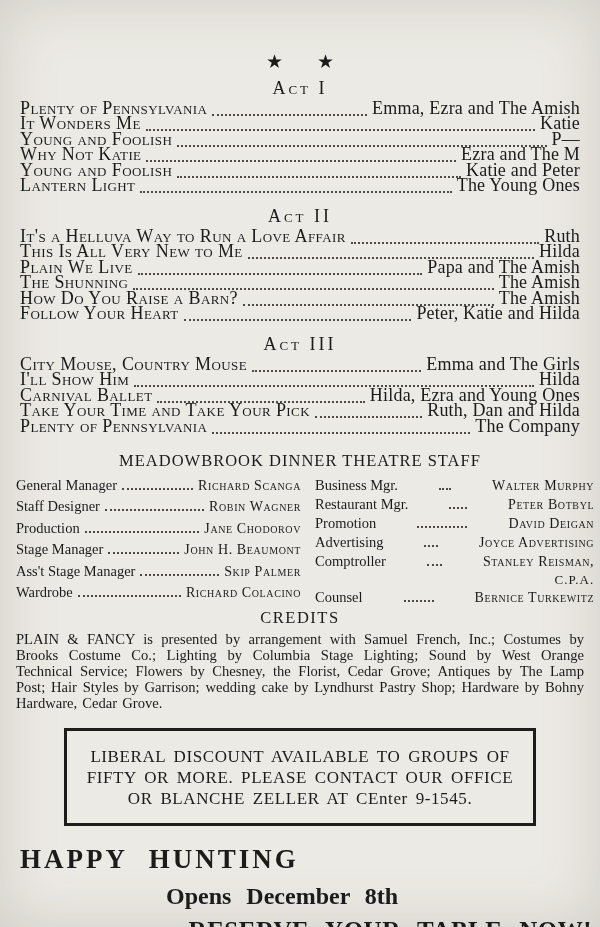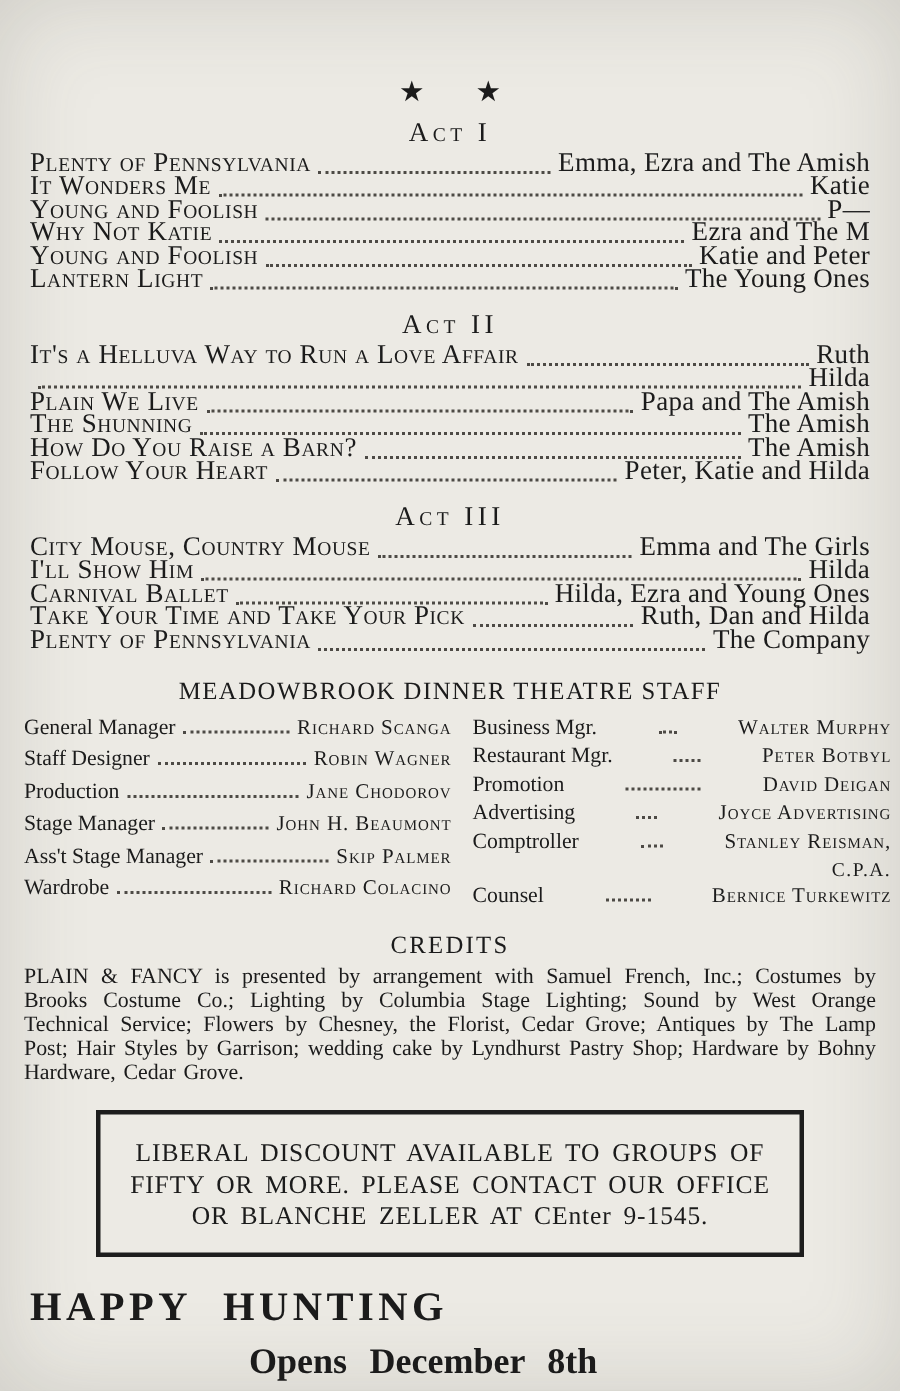--- a/index.html
+++ b/index.html
@@ -103,21 +103,21 @@
     font-size: 13px;
     letter-spacing: 1px;
     height: 17px;
   }
 
   
   .credits-heading {
     text-align: center;
     font-size: 16.5px;
     letter-spacing: 1.5px;
-    margin-top: 12px;
+    margin-top: 0;
     margin-bottom: 3px;
   }
   .credits-text {
     margin: 0;
     padding: 0 16px;
     font-size: 14.6px;
     line-height: 16.2px;
     text-align: justify;
     word-spacing: 1.5px;
   }
@@ -207,20 +207,21 @@
         <span class="leader"></span>
         <span class="performers">The Young Ones</span>
       </div>
       <div class="act-heading">Act II</div>
       <div class="song-row">
         <span class="song-title">It's a Helluva Way to Run a Love Affair</span>
         <span class="leader"></span>
         <span class="performers">Ruth</span>
       </div>
       <div class="song-row">
+        <span class="song-title">This Is All Very New to Me</span>
         <span class="leader"></span>
         <span class="performers">Hilda</span>
       </div>
       <div class="song-row">
         <span class="song-title">Plain We Live</span>
         <span class="leader"></span>
         <span class="performers">Papa and The Amish</span>
       </div>
       <div class="song-row">
         <span class="song-title">The Shunning</span>

